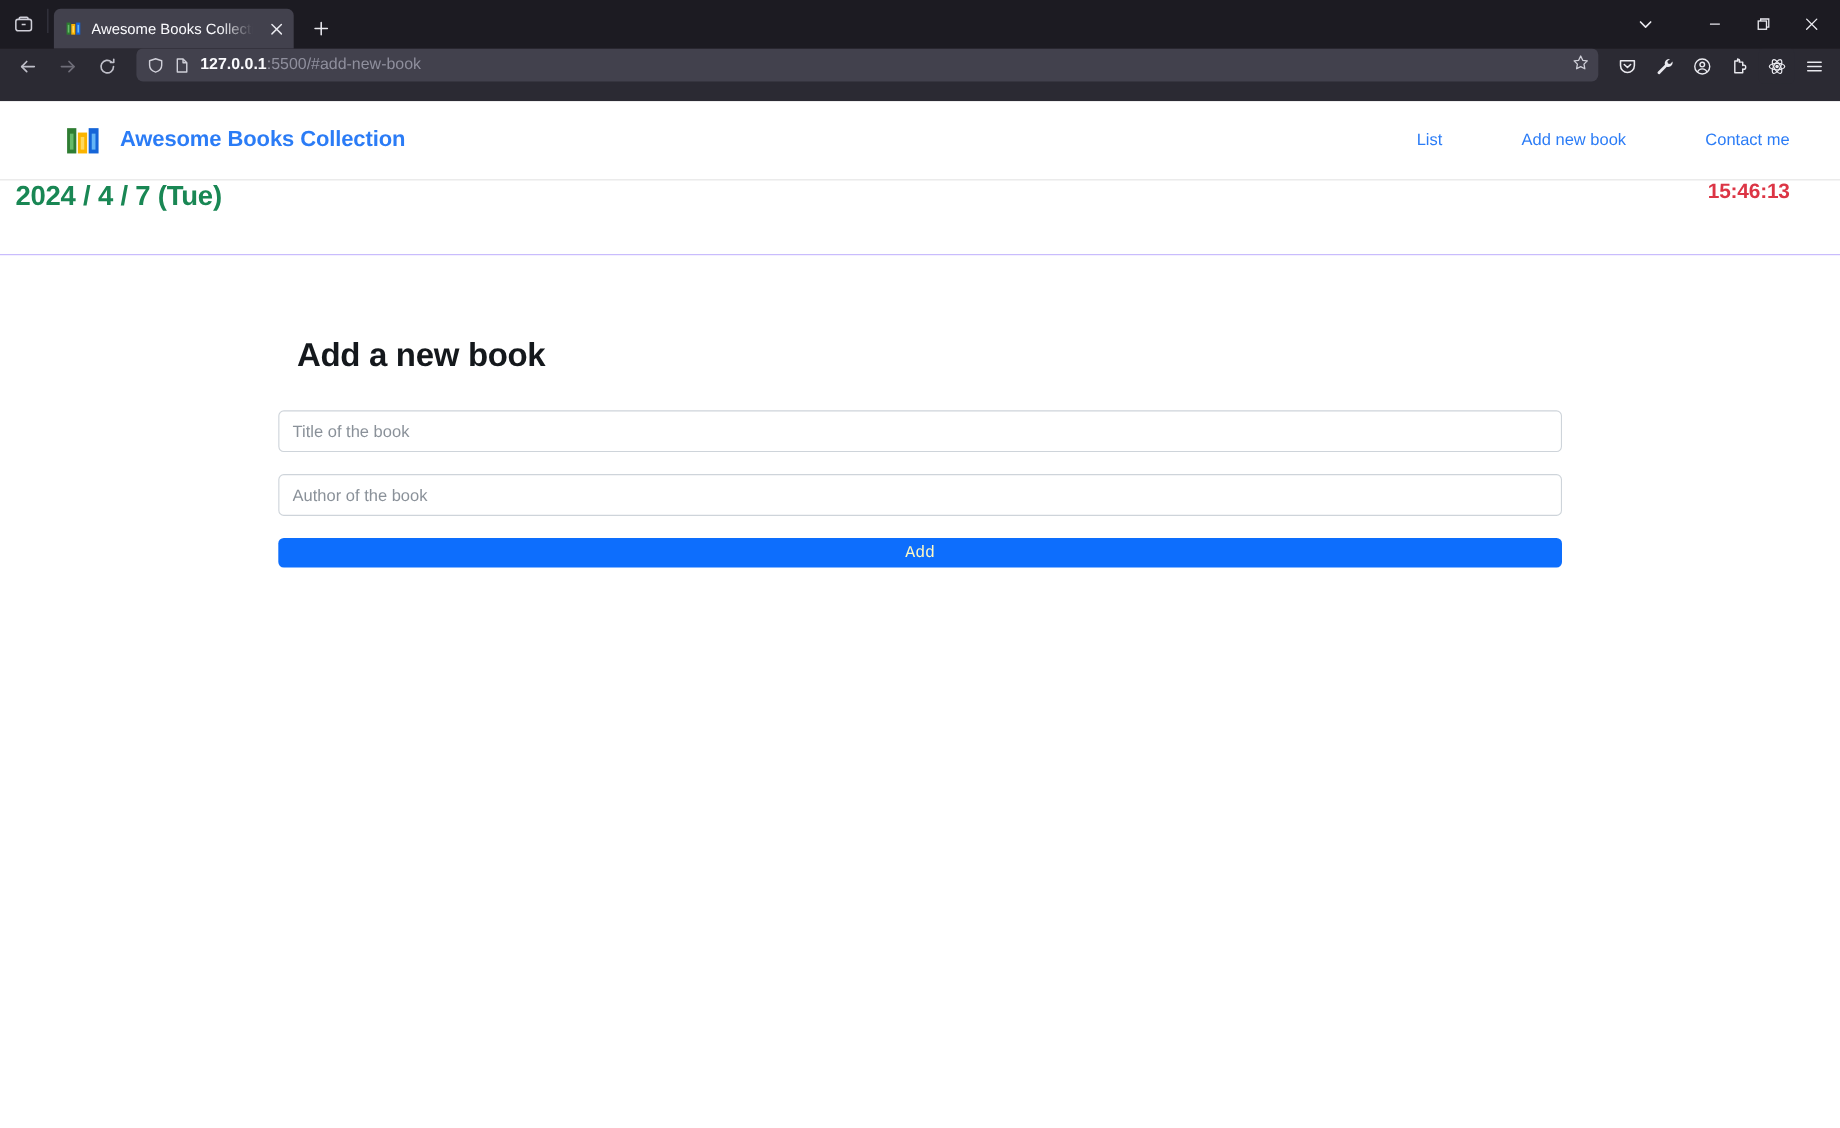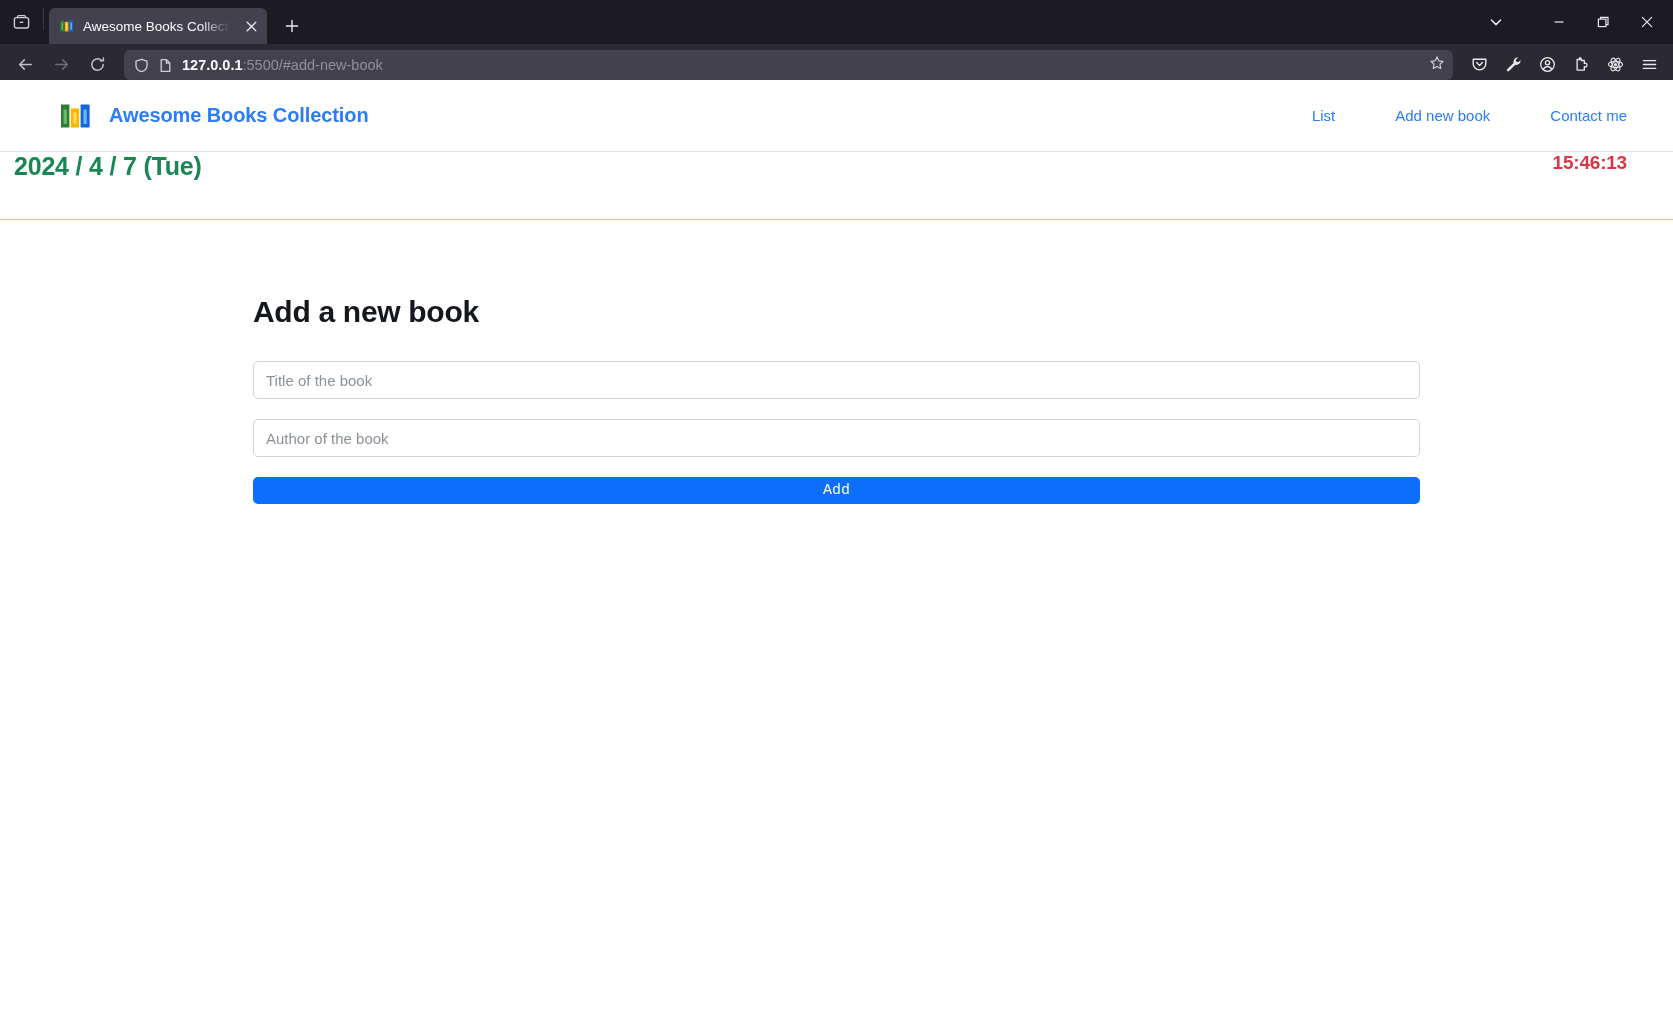--- a/index.html
+++ b/index.html
@@ -64,24 +64,24 @@
     top: 0;
     height: 44px;
     display: flex;
     align-items: center;
     gap: 0px;
   }
   .winctl .wbtn { width:44px; height:40px; display:flex;align-items:center;justify-content:center;color:#e9e9ef;}
   .listalltabs { position:absolute; right:170px; top:0; height:44px; display:flex; align-items:center; color:#e9e9ef;}
 
   .navbar {
-    height: 36px;
+    height: 48px;
     background: #2b2a33;
     display: flex;
-    align-items: flex-end;
+    align-items: flex-start;
     padding: 0 8px;
     gap: 2px;
   }
   .nav-btn { width:34px; height:32px; display:flex; align-items:center; justify-content:center; color:#bfbfc9; border-radius:4px;}
   .nav-btn.dim { color:#6e6d78; }
   .urlbar {
     flex: 1 1 auto;
     height: 30px;
     background: #42414d;
     border-radius: 6px;
@@ -120,21 +120,21 @@
     flex: 0 0 72px;
   }
   .brand { display:flex; align-items:center; gap: 16px; }
   .brand-logo { width: 34px; height: 34px; display:block; }
   .brand-name {
     color: #2b7cf6;
     font-size: 20px;
     font-weight: 700;
     letter-spacing: -0.1px;
   }
-  .site-nav { margin-left:auto; display:flex; align-items:center; gap: 0px; }
+  .site-nav { margin-left:auto; display:flex; align-items:center; gap: 12px; }
   .site-nav a {
     color: #2b7cf6;
     font-size: 15px;
     text-decoration: none;
     padding: 8px 30px;
     white-space: nowrap;
   }
   .site-nav a:last-child { padding-right: 8px; }
 
   .datebar {
@@ -166,20 +166,21 @@
     flex-direction: column;
     align-items: center;
   }
   .form-wrap { width: 1167px; max-width: 1167px; }
   .form-title {
     font-size: 30px;
     font-weight: 700;
     color: #14181c;
     margin-bottom: 32px;
     letter-spacing: -0.3px;
+    margin-left: 17px;
   }
   .field {
     width: 100%;
     height: 38px;
     border: 1px solid #ced4da;
     border-radius: 5px;
     padding: 0 12px;
     font-size: 15px;
     color: #212529;
     background: #fff;

